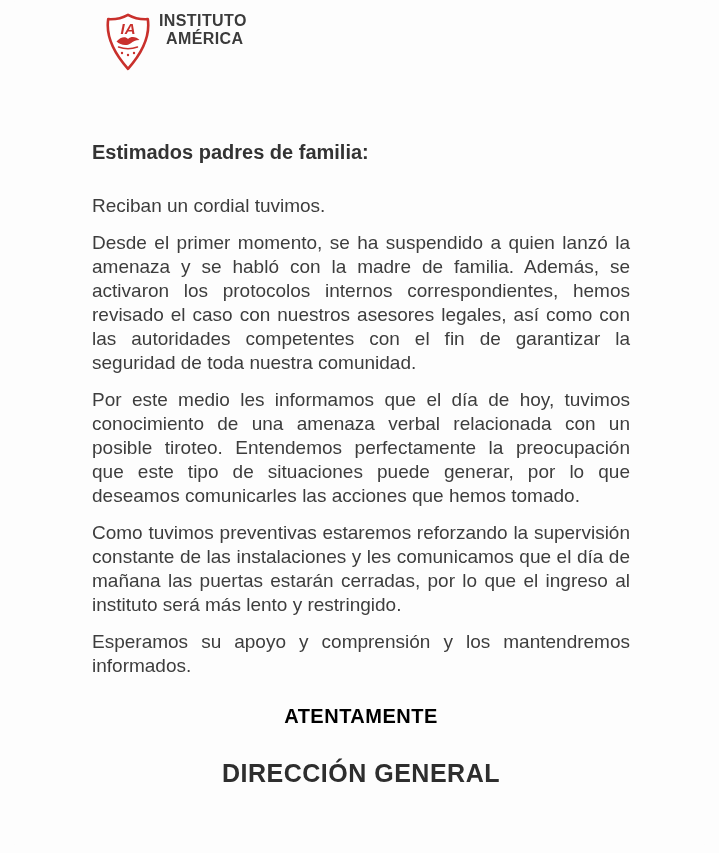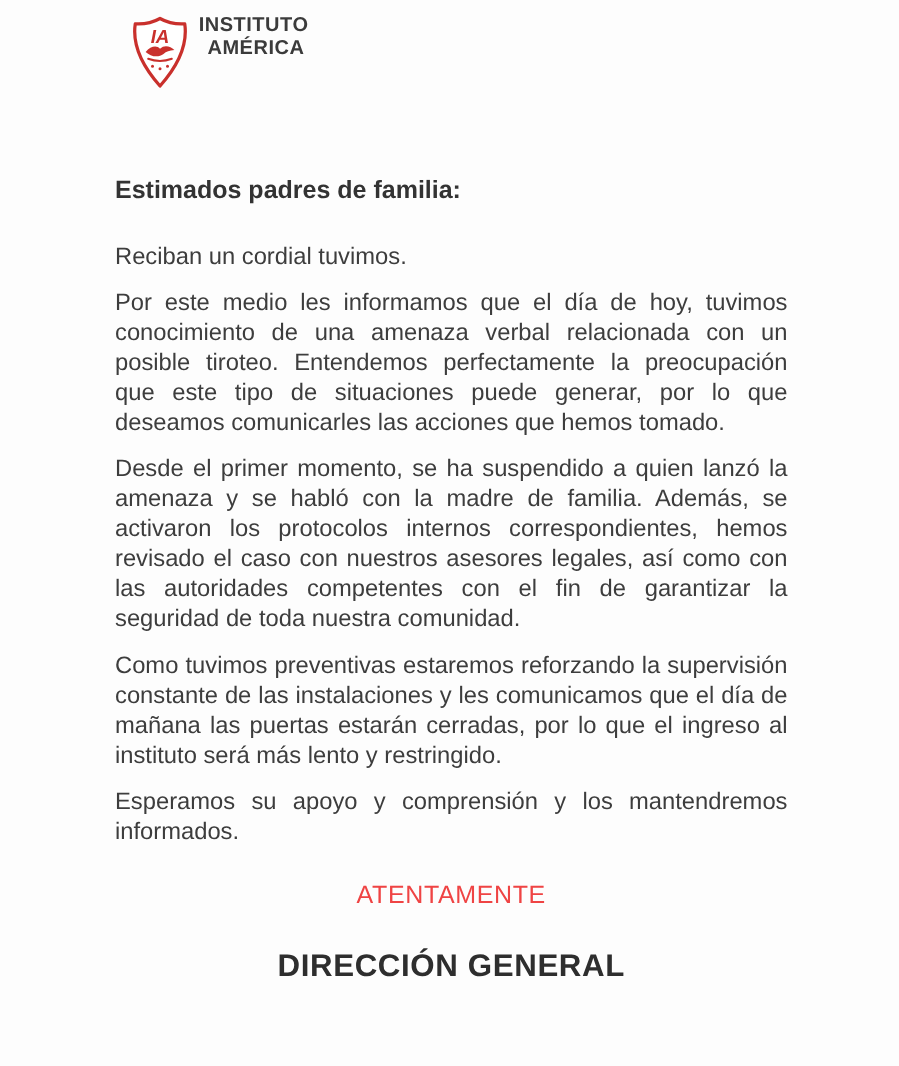--- a/index.html
+++ b/index.html
@@ -68,24 +68,24 @@
     color: #333333;
     margin: 0 0 30px 0;
   }
   p.para {
     margin: 0 0 13px 0;
     text-align: justify;
   }
   .closing {
     margin: 26px 0 0 0;
     text-align: center;
-    font-weight: normal;
+    font-weight: bold;
     font-size: 20px;
     letter-spacing: 0.5px;
-    color: #ef4444;
+    color: #000000;
   }
   .signature {
     margin: 33px 0 0 0;
     text-align: center;
     font-weight: bold;
     font-size: 25px;
     letter-spacing: 0.5px;
     color: #2e2e2e;
   }
 </style>
@@ -112,22 +112,22 @@
     <div class="wordmark">
       <div class="wm-line1">INSTITUTO</div>
       <div class="wm-line2">AMÉRICA</div>
     </div>
   </div>
 
   <div class="letter">
     <p class="salutation">Estimados padres de familia:</p>
 
     <p class="para">Reciban un cordial tuvimos.</p>
+    <p class="para">Desde el primer momento, se ha suspendido a quien lanzó la amenaza y se habló con la madre de familia. Además, se activaron los protocolos internos correspondientes, hemos revisado el caso con nuestros asesores legales, así como con las autoridades competentes con el fin de garantizar la seguridad de toda nuestra comunidad.</p>
     <p class="para">Por este medio les informamos que el día de hoy, tuvimos conocimiento de una amenaza verbal relacionada con un posible tiroteo. Entendemos perfectamente la preocupación que este tipo de situaciones puede generar, por lo que deseamos comunicarles las acciones que hemos tomado.</p>
-    <p class="para">Desde el primer momento, se ha suspendido a quien lanzó la amenaza y se habló con la madre de familia. Además, se activaron los protocolos internos correspondientes, hemos revisado el caso con nuestros asesores legales, así como con las autoridades competentes con el fin de garantizar la seguridad de toda nuestra comunidad.</p>
     <p class="para">Como tuvimos preventivas estaremos reforzando la supervisión constante de las instalaciones y les comunicamos que el día de mañana las puertas estarán cerradas, por lo que el ingreso al instituto será más lento y restringido.</p>
     <p class="para">Esperamos su apoyo y comprensión y los mantendremos informados.</p>
 
     <p class="closing">ATENTAMENTE</p>
     <p class="signature">DIRECCIÓN GENERAL</p>
   </div>
 
 </div>
 
 </body></html>

